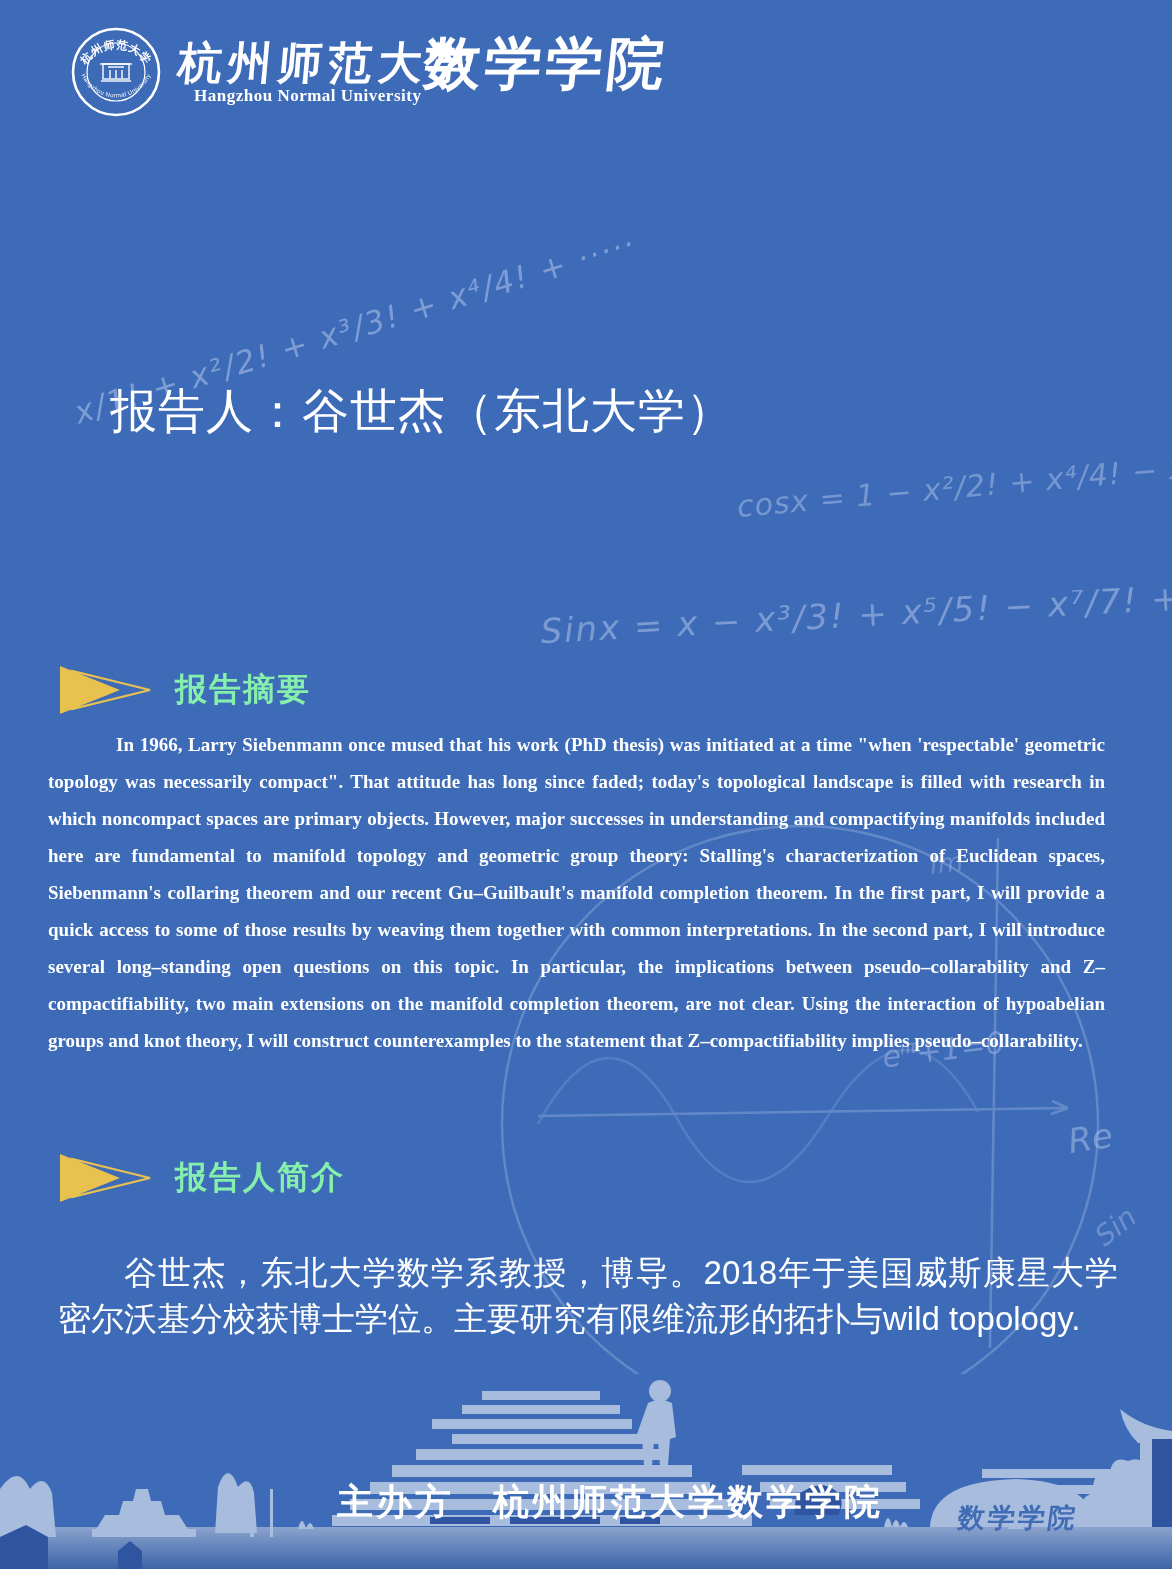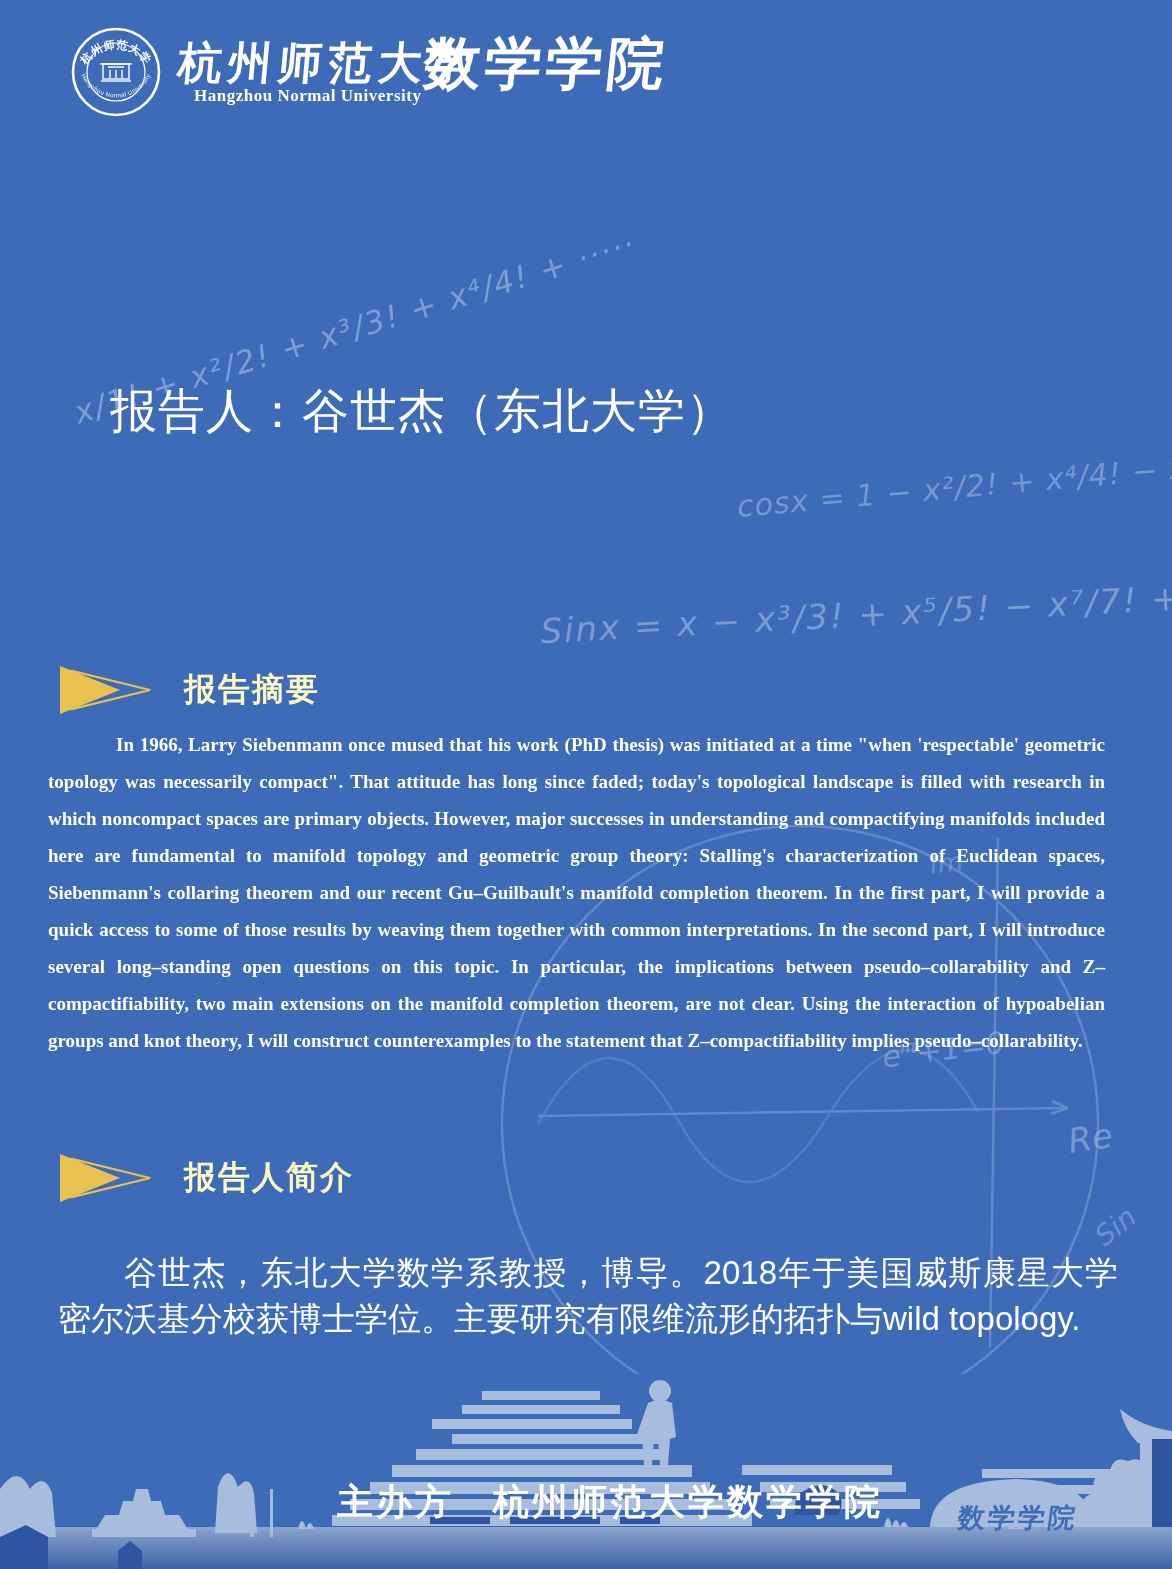--- a/index.html
+++ b/index.html
@@ -28,21 +28,21 @@
   .info-line{position:absolute;left:110px;font-size:47px;font-weight:400;
           letter-spacing:1px;white-space:nowrap;}
   .info-speaker{top:380px;}
   .info-time{top:459px;}
   .info-meeting{top:532px;}
 
   
   .section-head{position:absolute;left:58px;height:52px;display:flex;align-items:center;}
   .sec-abstract{top:664px;}
   .sec-bio{top:1152px;justify-content:center;}
-  .section-head .txt{margin-left:30px;font-size:32px;font-weight:700;color:#fef9c3;
+  .section-head .txt{margin-left:21px;font-size:32px;font-weight:700;color:#86efac;
           letter-spacing:2px;white-space:nowrap;}
 
   
   .abstract-body{position:absolute;left:48px;top:726px;width:1057px;
           font-family:"Liberation Serif",serif;font-weight:700;font-size:19px;
           line-height:37px;text-align:justify;text-indent:68px;}
   .bio-body{position:absolute;left:58px;top:1250px;width:1060px;
           font-size:33px;font-weight:400;line-height:46px;text-align:justify;text-indent:66px;}
 
   

